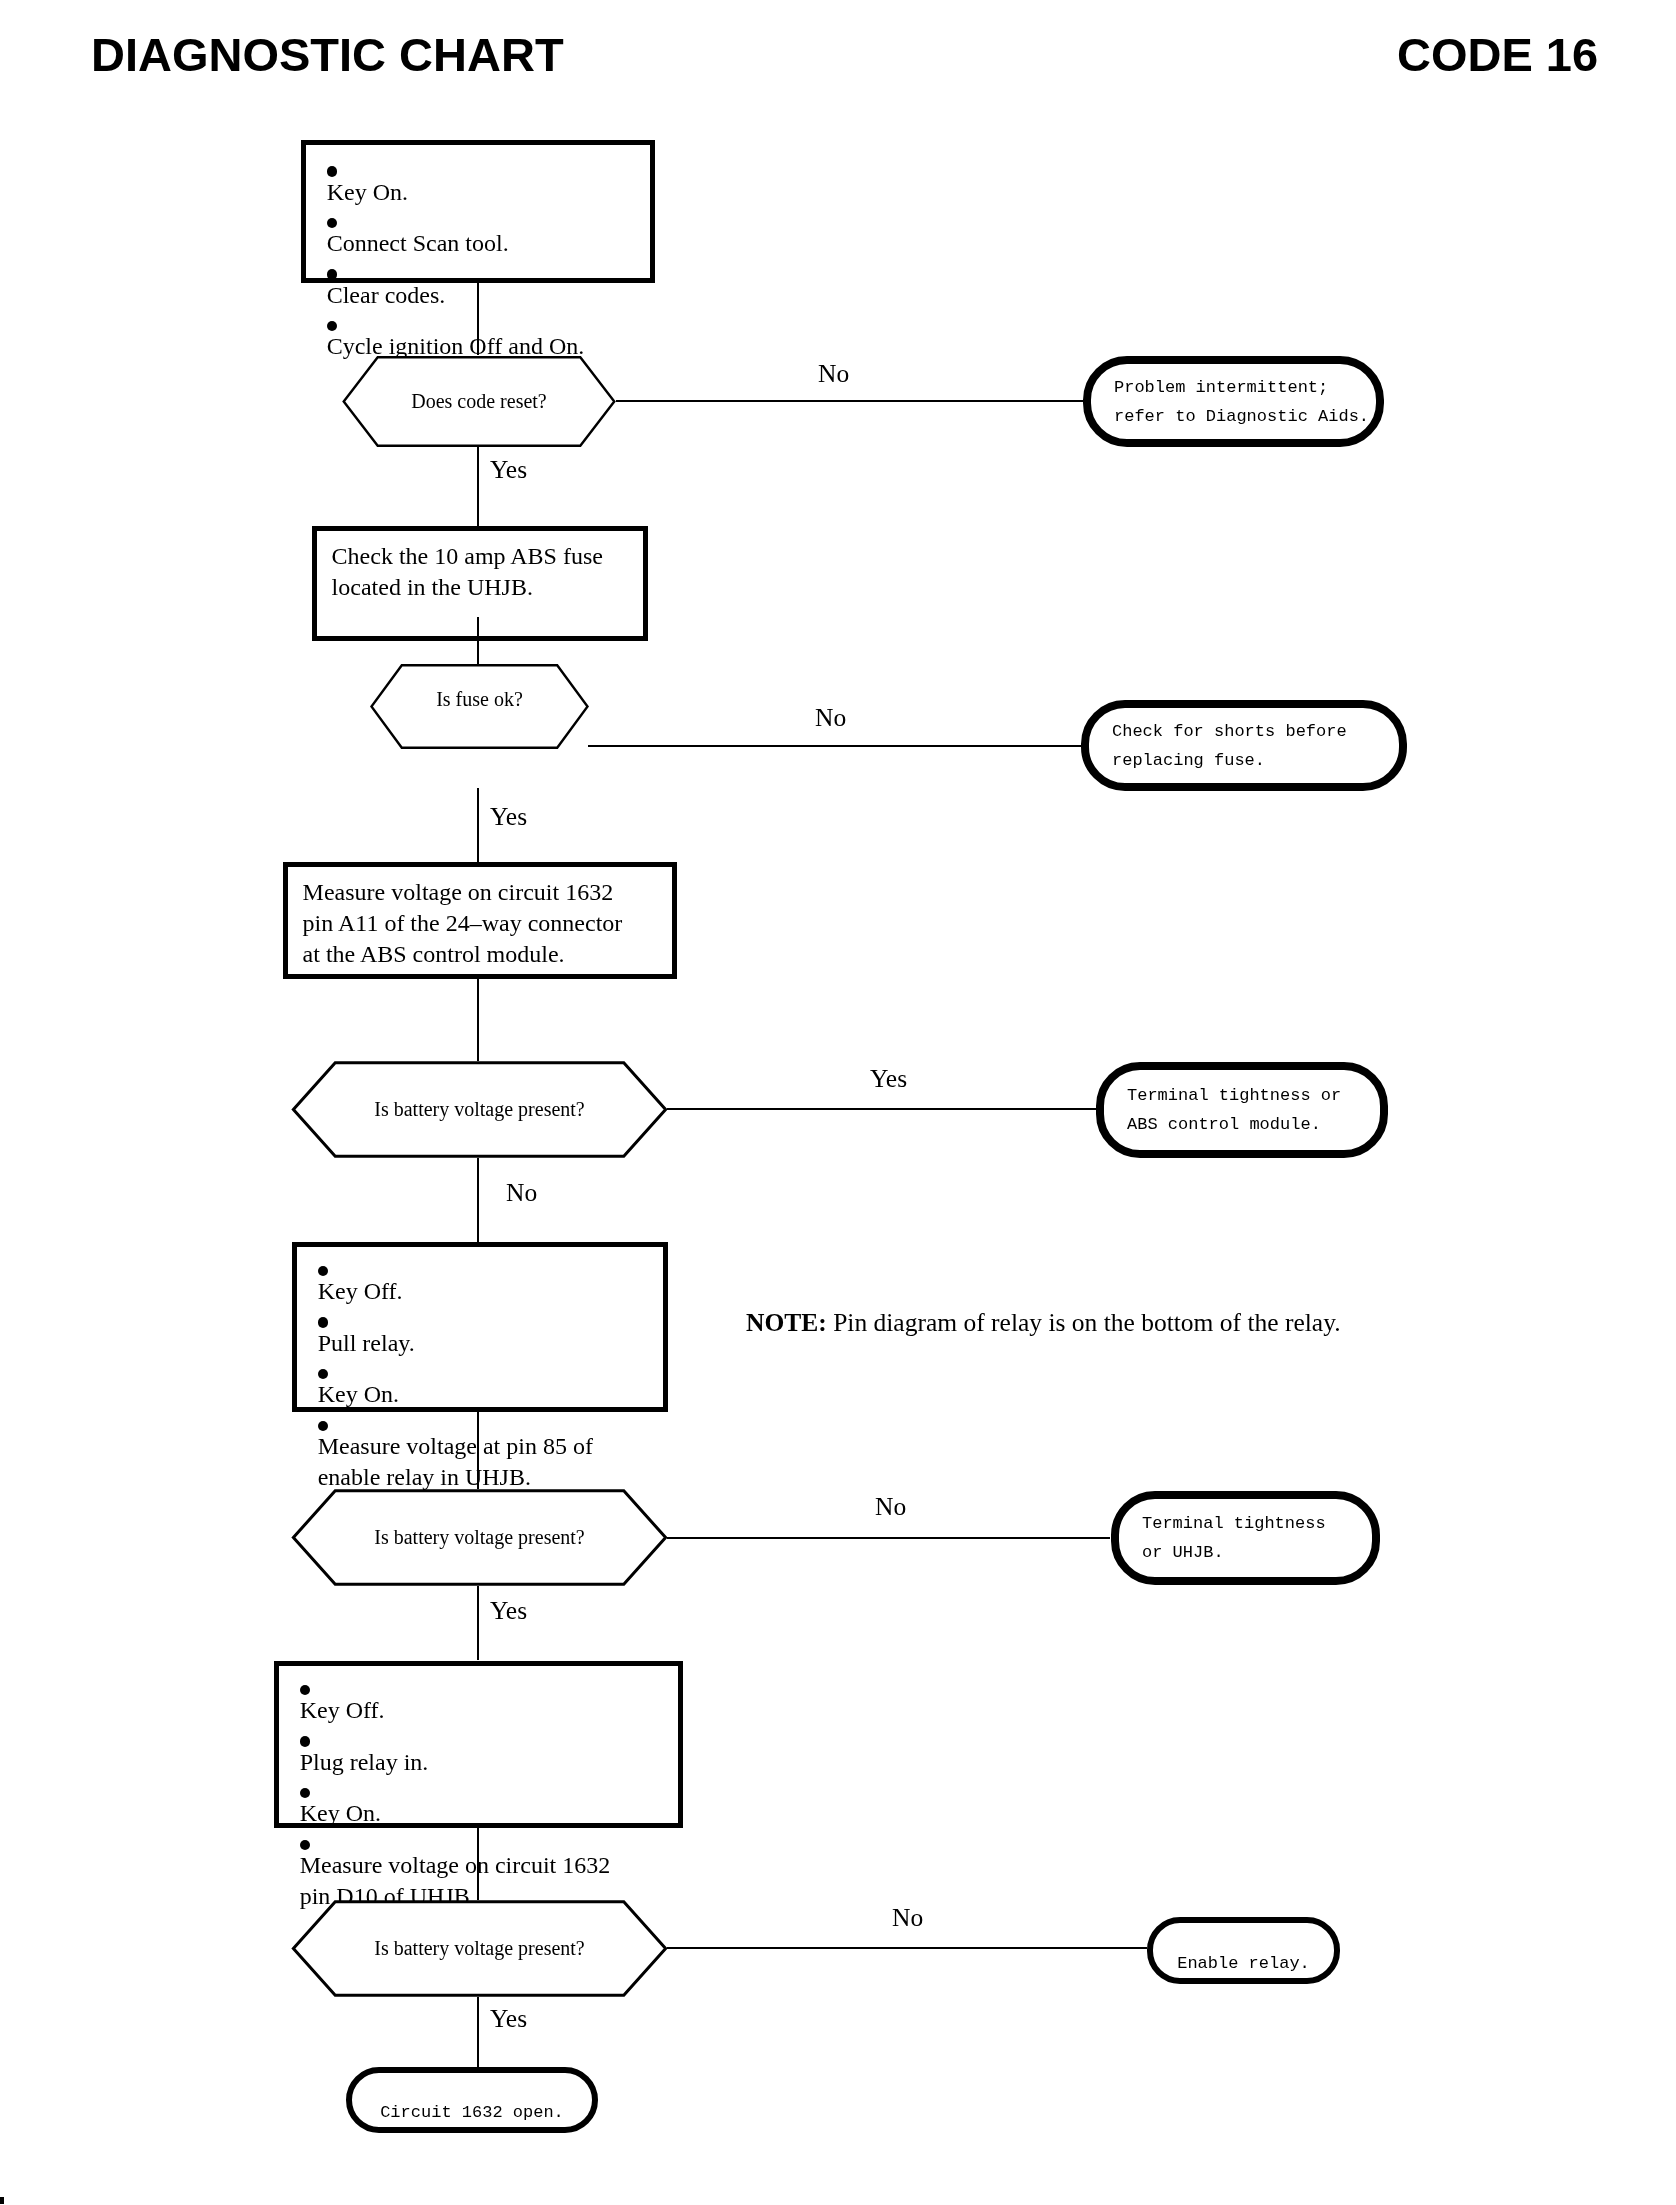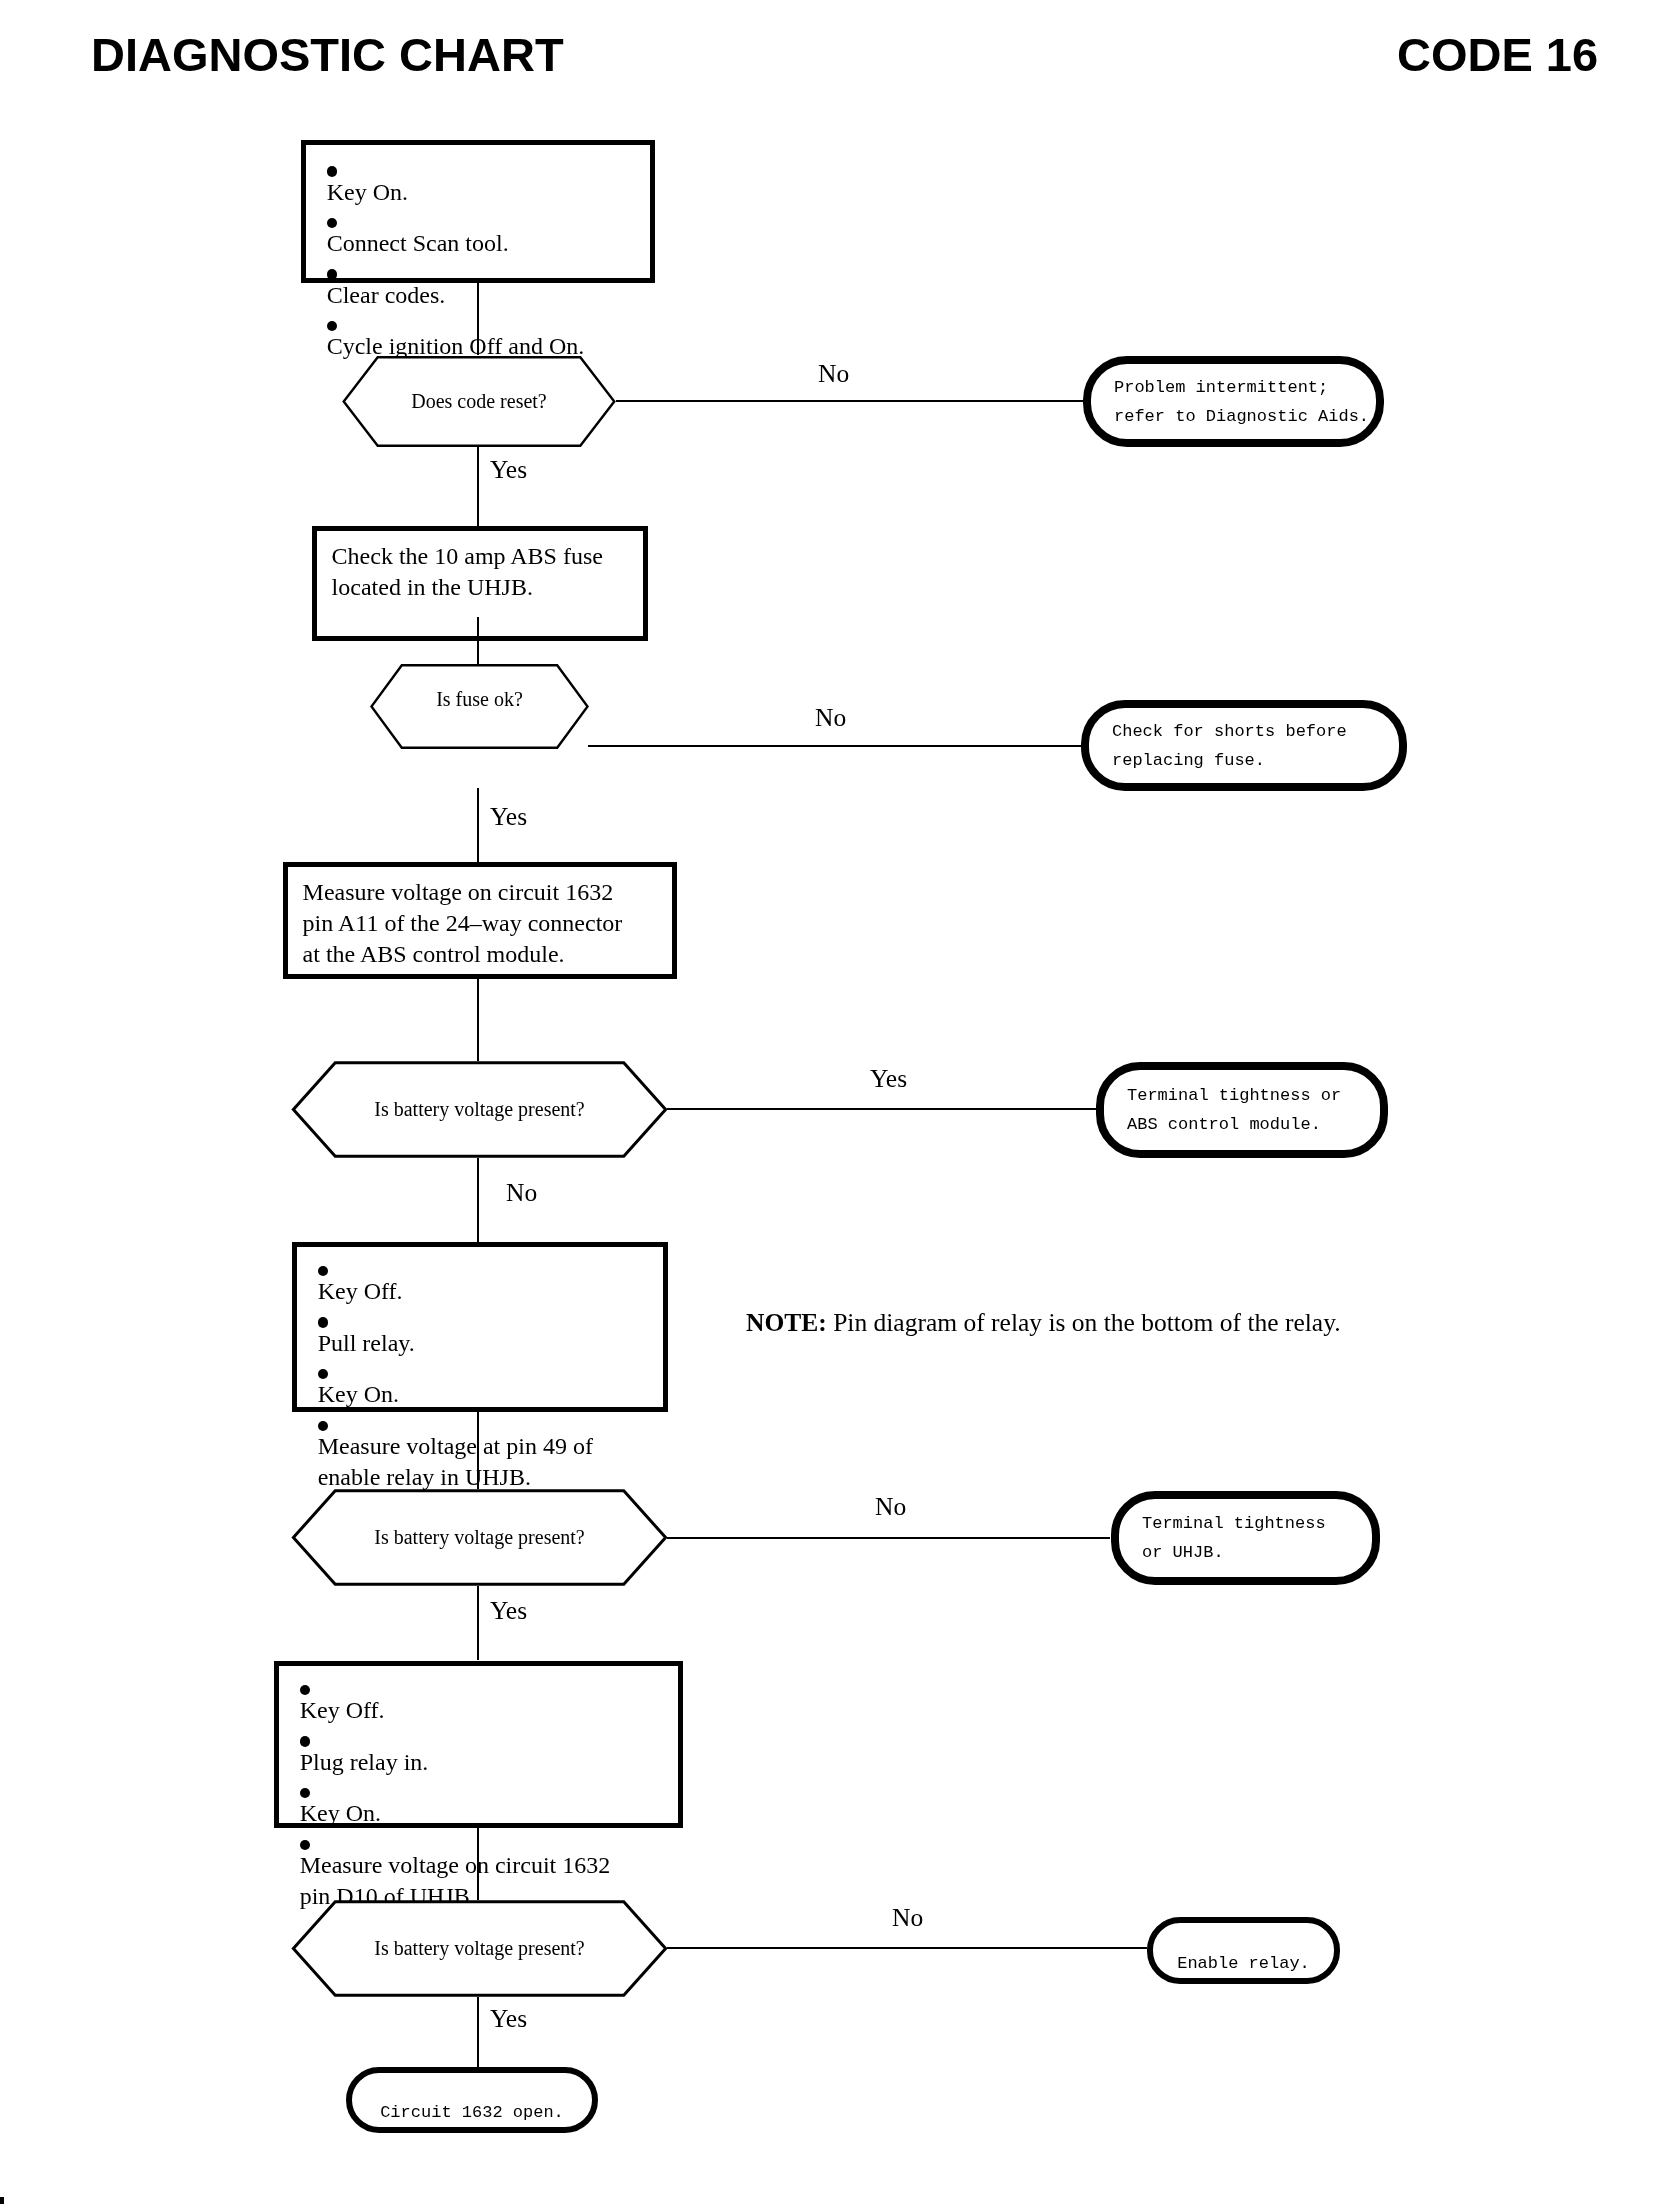--- a/index.html
+++ b/index.html
@@ -160,21 +160,21 @@
       </div>
     <div class="brow">
         <span class="dot"></span>
       <div>
           <div class="pline">Key On.</div>
         </div>
       </div>
     <div class="brow">
         <span class="dot"></span>
       <div>
-        <div class="pline">Measure voltage at pin 49 of</div>
+        <div class="pline">Measure voltage at pin 85 of</div>
         <div class="pline">enable relay in UHJB.</div>
       </div>
       </div>
   </div>
 </div>
 
 <div class="note">
   <span class="note-prefix">NOTE:</span>
   <span>Pin diagram of relay is on the bottom of the relay.</span>
 </div>

